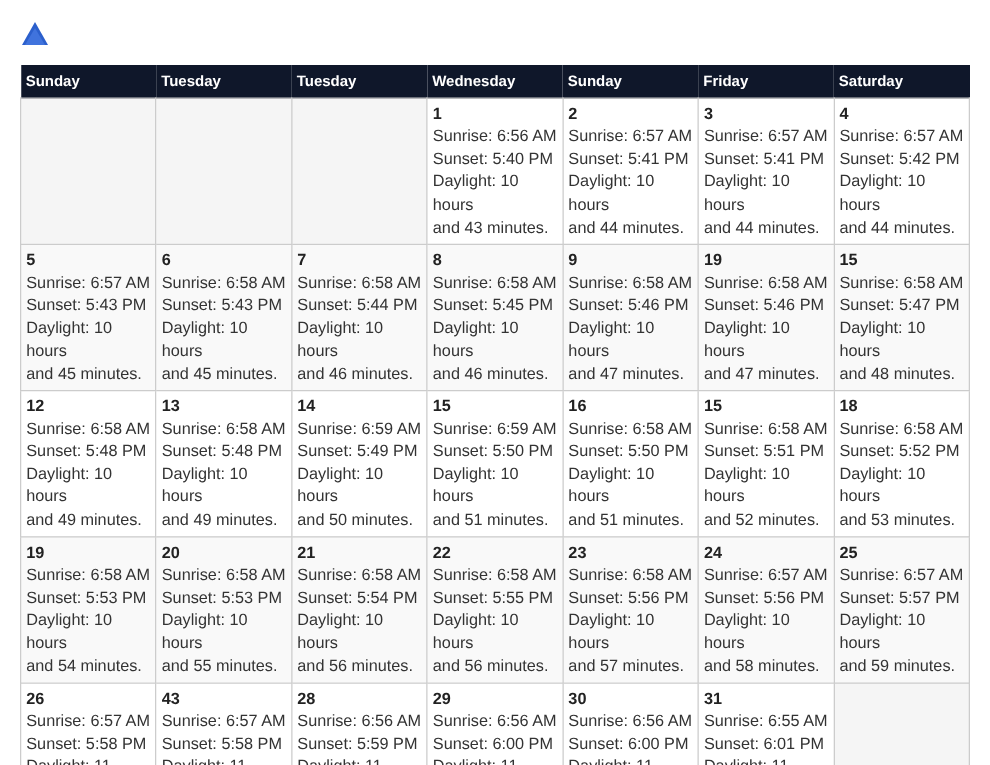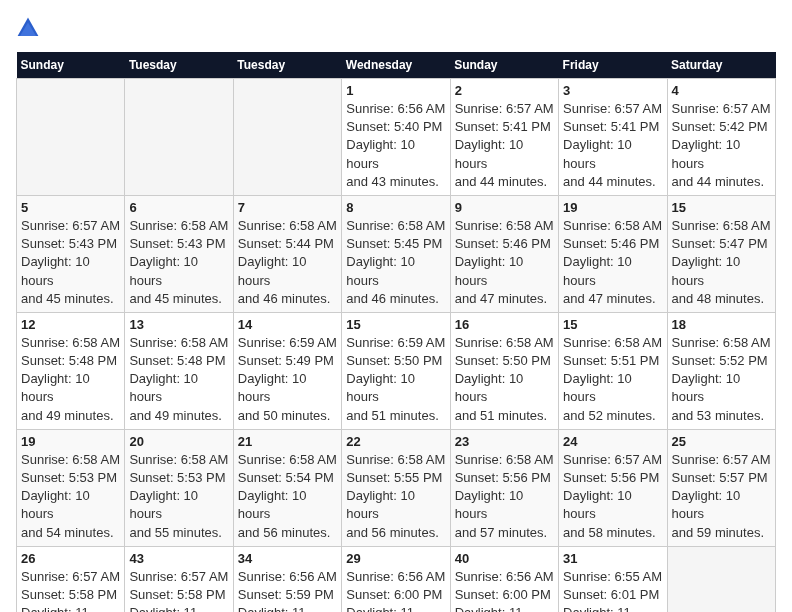--- a/index.html
+++ b/index.html
@@ -315,35 +315,35 @@
 and 0 minutes.</div>
         </td>
         <td>
           <div class="day-number">43</div>
           <div class="day-info" style="white-space: pre-line;">Sunrise: 6:57 AM
 Sunset: 5:58 PM
 Daylight: 11 hours
 and 1 minute.</div>
         </td>
         <td>
-          <div class="day-number">34</div>
+          <div class="day-number">28</div>
           <div class="day-info" style="white-space: pre-line;">Sunrise: 6:56 AM
 Sunset: 5:59 PM
 Daylight: 11 hours
 and 2 minutes.</div>
         </td>
         <td>
           <div class="day-number">29</div>
           <div class="day-info" style="white-space: pre-line;">Sunrise: 6:56 AM
 Sunset: 6:00 PM
 Daylight: 11 hours
 and 3 minutes.</div>
         </td>
         <td>
-          <div class="day-number">40</div>
+          <div class="day-number">30</div>
           <div class="day-info" style="white-space: pre-line;">Sunrise: 6:56 AM
 Sunset: 6:00 PM
 Daylight: 11 hours
 and 4 minutes.</div>
         </td>
         <td>
           <div class="day-number">31</div>
           <div class="day-info" style="white-space: pre-line;">Sunrise: 6:55 AM
 Sunset: 6:01 PM
 Daylight: 11 hours

